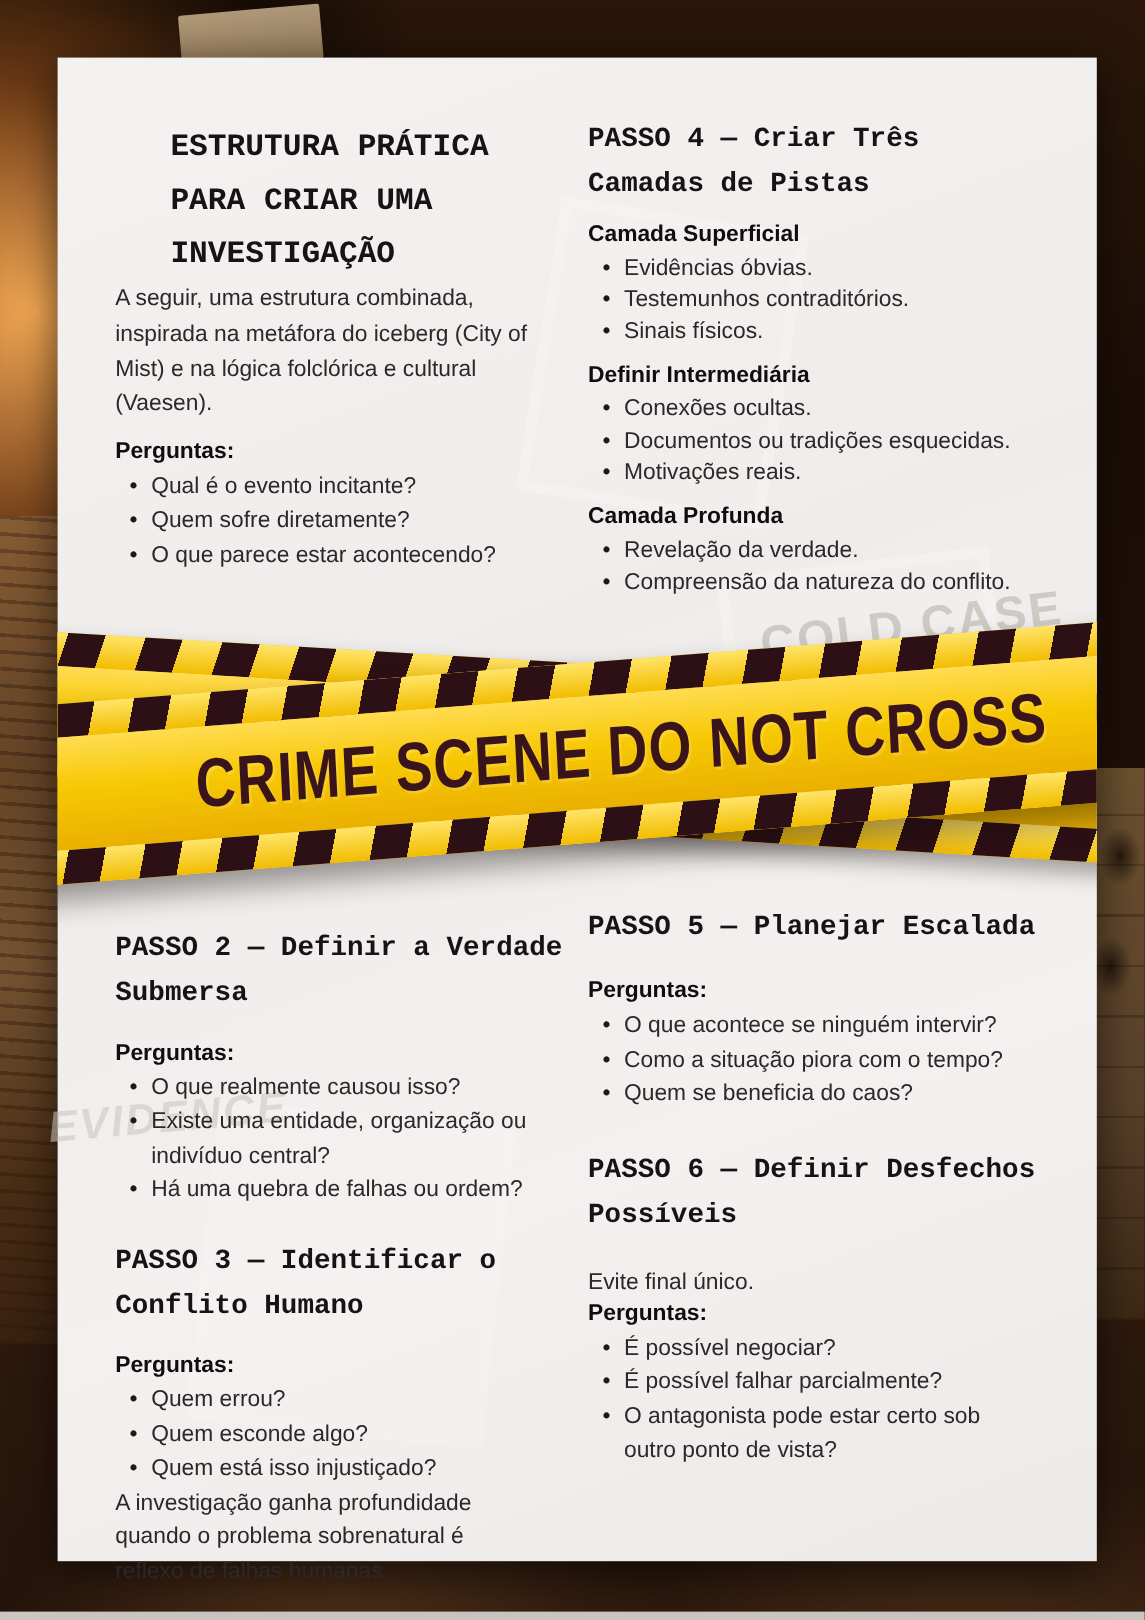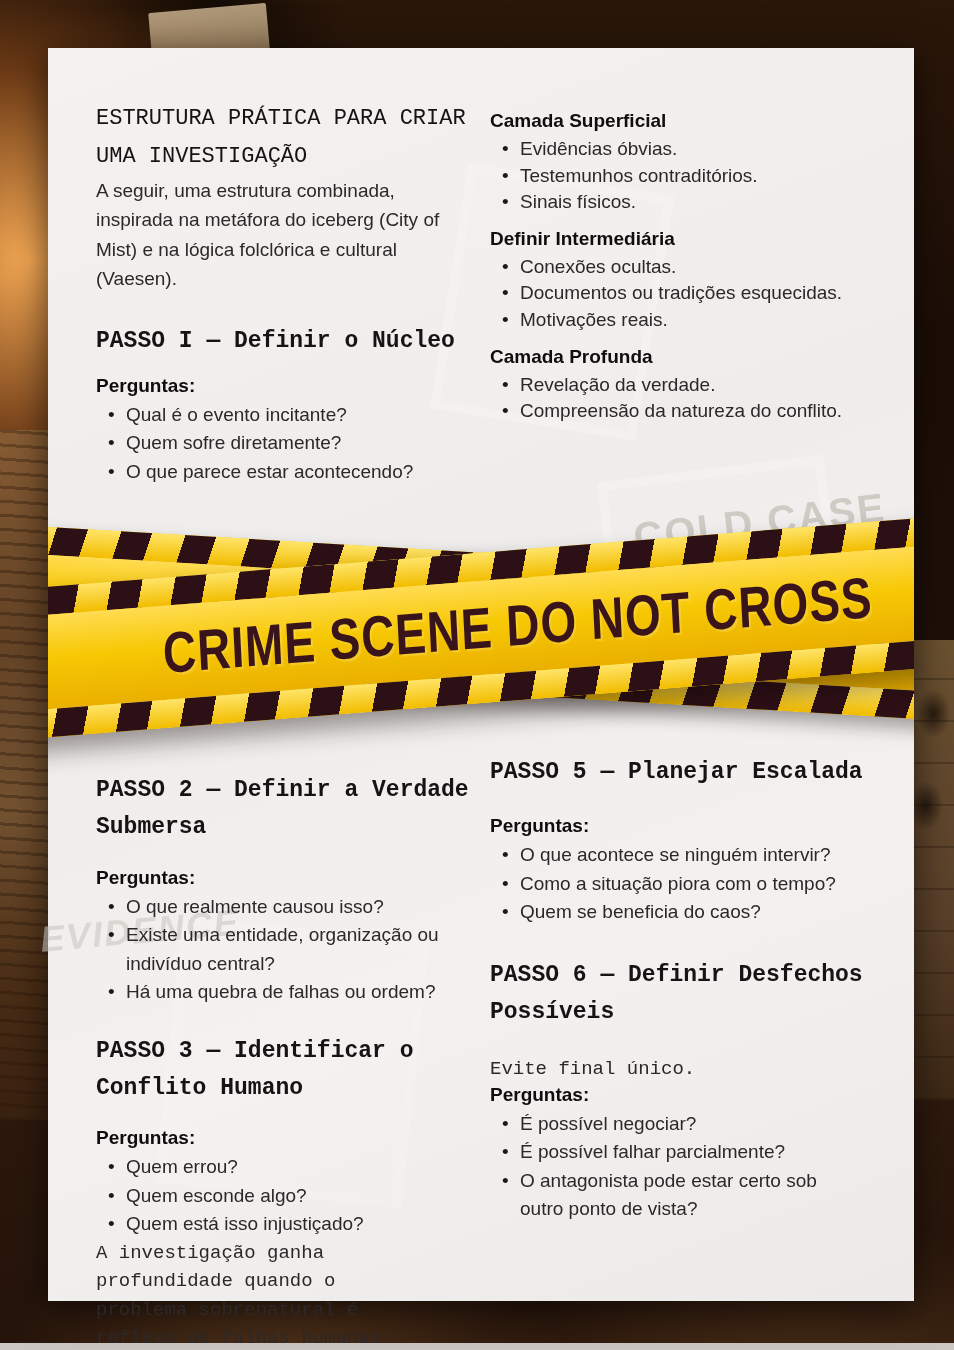--- a/index.html
+++ b/index.html
@@ -43,28 +43,28 @@
   .watermark{position:absolute;font-weight:bold;color:#c9c4be;letter-spacing:2px;white-space:nowrap;}
   .wm-cold{left:585px;top:452px;font-size:40px;transform:rotate(-7deg);opacity:.85;}
   .wm-evid{left:-8px;top:862px;font-size:36px;transform:rotate(-5deg);opacity:.55;font-style:italic;}
 
   .col{position:absolute;color:#272323;}
   .col-tl{left:48px;top:52px;width:380px;}
   .col-tr{left:442px;top:50px;width:384px;}
   .col-bl{left:48px;top:684px;width:382px;margin-top:40px;}
   .col-br{left:442px;top:660px;width:384px;}
 
-  .doc-title{font-family:"Liberation Mono", monospace;font-weight:normal;font-size:22px;line-height:1.72;color:#151313;letter-spacing:0;}
+  .doc-title{font-family:"Liberation Mono", monospace;font-weight:bold;font-size:26px;line-height:1.72;color:#151313;letter-spacing:0;margin-left:46px;}
   .passo-title{font-family:"Liberation Mono", monospace;font-weight:bold;font-size:23px;line-height:1.62;color:#151313;}
   .intro{font-size:19px;line-height:1.55;max-width:352px;color:#2c2829;}
   .qlabel{font-weight:bold;font-size:19px;color:#0f0d0d;}
   .bullets{list-style:none;margin:4px 0 0 0;padding:0;font-size:19px;line-height:1.5;color:#2c2829;}
   .bullets li{position:relative;padding-left:30px;}
   .bullets li::before{content:"•";position:absolute;left:12px;color:#1c1919;}
-  .note{font-size:19px;line-height:1.5;color:#2c2829;font-family:Liberation Mono, monospace;}
+  .note{font-size:19px;line-height:1.5;color:#2c2829;}
 
   .col-tl .passo-title{margin-top:30px;}
   .col-tl .qlabel{margin-top:14px;}
   .col-tr .passo-title{margin-bottom:4px;}
   .camada-label{font-weight:bold;font-size:19px;color:#0f0d0d;margin-top:12px;}
   .camada-label.first{}
   .col-tr .bullets{line-height:1.4;max-width:360px;}
   .col-bl .qlabel{margin-top:20px;}
   .col-bl .passo3-title{margin-top:26px;}
   .col-bl .note{max-width:330px;}
@@ -105,32 +105,32 @@
   <div class="photo-outline ph1"></div>
   <div class="photo-outline ph2"></div>
   <div class="photo-outline ph3"></div>
   <div class="watermark wm-cold">COLD CASE</div>
   <div class="watermark wm-evid">EVIDENCE</div>
 
   <div class="col col-tl">
     <div class="doc-title">ESTRUTURA PRÁTICA PARA CRIAR UMA INVESTIGAÇÃO</div>
     <div class="intro">A seguir, uma estrutura combinada, inspirada na metáfora do iceberg (City of Mist) e na lógica folclórica e cultural (Vaesen).</div>
     <div>
-      <div class="passo-title">PASSO I — Definir o Núcleo</div>
       <div class="qlabel">Perguntas:</div>
       <ul class="bullets">
         <li>Qual é o evento incitante?</li>
         <li>Quem sofre diretamente?</li>
         <li>O que parece estar acontecendo?</li>
       </ul>
     </div>
   </div>
 
   <div class="col col-tr">
     <div>
+      <div class="passo-title">PASSO 4 — Criar Três Camadas de Pistas</div>
       <div class="camada-label first">Camada Superficial</div>
       <ul class="bullets">
         <li>Evidências óbvias.</li>
         <li>Testemunhos contraditórios.</li>
         <li>Sinais físicos.</li>
       </ul>
       <div class="camada-label">Definir Intermediária</div>
       <ul class="bullets">
         <li>Conexões ocultas.</li>
         <li>Documentos ou tradições esquecidas.</li>

